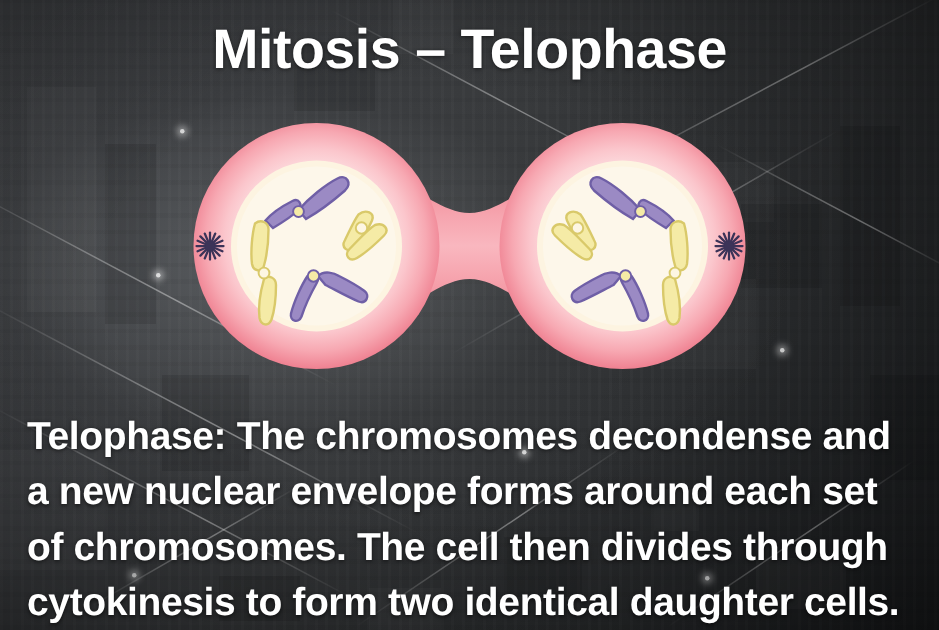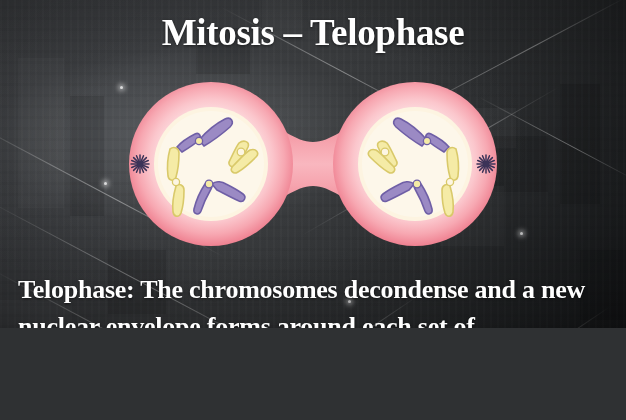--- a/index.html
+++ b/index.html
@@ -5,26 +5,25 @@
   * { margin:0; padding:0; box-sizing:border-box; }
   html, body { width:626px; height:420px; overflow:hidden; }
   body {
     font-family:"Liberation Sans", sans-serif;
     background:#2f3133;
   }
 
   #poster {
     position:relative;
     width:626px;
-    height:328px;
+    height:420px;
     overflow:hidden;
     background:
       radial-gradient(ellipse 70% 60% at 30% 42%, rgba(120,124,128,0.55) 0%, rgba(70,72,75,0.25) 45%, rgba(0,0,0,0) 78%),
       linear-gradient(118deg, #3c3e41 0%, #3a3c3f 22%, #353739 45%, #2b2d2f 68%, #202224 88%, #1b1d1f 100%);
-    font-family: Liberation Serif, serif;
   }
 
   
   .bg-layer { position:absolute; inset:0; pointer-events:none; }
 
   .bg-vert-bars {
     background-image:repeating-linear-gradient(90deg,
       rgba(255,255,255,0.022) 0px, rgba(255,255,255,0.022) 2px,
       rgba(0,0,0,0) 2px, rgba(0,0,0,0) 7px);
     opacity:.85;

